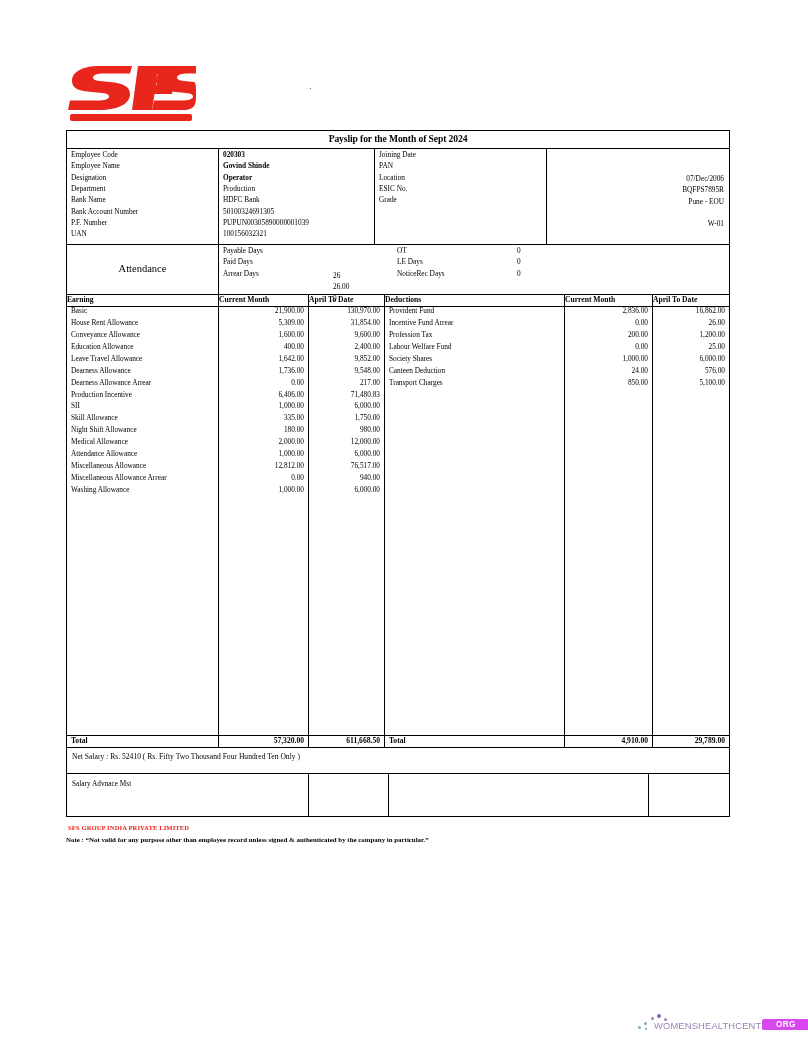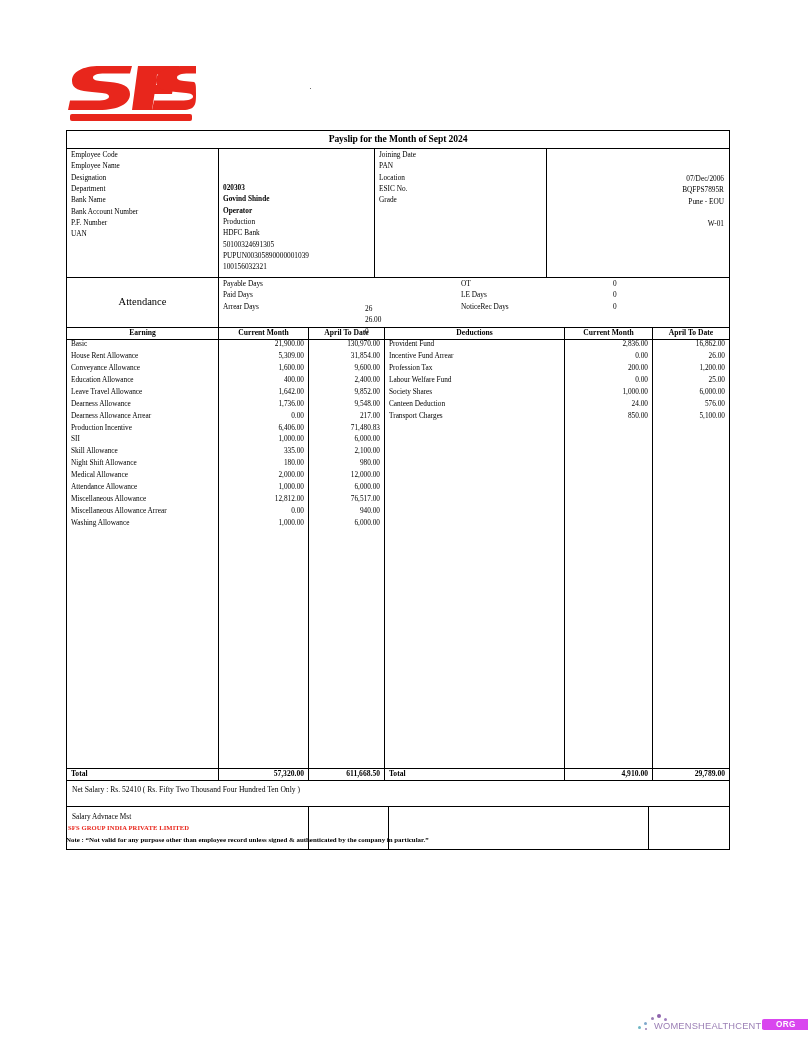--- a/index.html
+++ b/index.html
@@ -72,21 +72,20 @@
   }
   .emp-left .labels {
     width: 152px;
     box-sizing: border-box;
     border-right: 1.2px solid #000;
     padding: 2px 0 2px 4px;
   }
   .emp-left .values {
     flex: 1;
     padding: 2px 0 2px 4px;
-    margin-top: 33px;
   }
   .emp-right {
     flex: 1;
     display: flex;
   }
   .emp-right .labels {
     width: 172px;
     box-sizing: border-box;
     border-right: 1.2px solid #000;
     padding: 2px 0 2px 4px;
@@ -112,36 +111,34 @@
     border-right: 1.2px solid #000;
     display: flex;
     align-items: center;
     justify-content: center;
     font-size: 10.5px;
   }
   .att-grid {
     flex: 1;
     padding: 2px 0 0 4px;
     display: flex;
-    gap: 32px;
   }
   .att-col-a { width: 110px; }
   .att-col-b { width: 64px; margin-top: 25px; }
   .att-col-c { width: 120px; }
   .att-col-d { width: 60px; }
 
   
   .hdr-row {
     display: flex;
     border-bottom: 1.2px solid #000;
     font-weight: bold;
     font-size: 7.6px;
   }
   .hdr-row > div {
-    text-align: center;
     padding: 1.5px 0;
     box-sizing: border-box;
   }
   .c-earn  { width: 152px; border-right: 1.2px solid #000; }
   .c-cm    { width: 90px;  border-right: 1.2px solid #000; }
   .c-atd   { width: 76px;  border-right: 1.2px solid #000; }
   .c-ded   { width: 180px; border-right: 1.2px solid #000; }
   .c-dcm   { width: 88px;  border-right: 1.2px solid #000; }
   .c-datd  { width: 76px; }
 
@@ -387,21 +384,21 @@
     <div class="col-frame c-atd" id="col-earn-atd">
         <div class="cell cell-r">130,970.00</div>
         <div class="cell cell-r">31,854.00</div>
         <div class="cell cell-r">9,600.00</div>
         <div class="cell cell-r">2,400.00</div>
         <div class="cell cell-r">9,852.00</div>
         <div class="cell cell-r">9,548.00</div>
         <div class="cell cell-r">217.00</div>
         <div class="cell cell-r">71,480.83</div>
         <div class="cell cell-r">6,000.00</div>
-        <div class="cell cell-r">2,100.00</div>
+        <div class="cell cell-r">1,750.00</div>
         <div class="cell cell-r">980.00</div>
         <div class="cell cell-r">12,000.00</div>
         <div class="cell cell-r">6,000.00</div>
         <div class="cell cell-r">76,517.00</div>
         <div class="cell cell-r">940.00</div>
         <div class="cell cell-r">6,000.00</div>
       </div>
     <div class="col-frame c-ded" id="col-ded-label">
         <div class="cell cell-l">Provident Fund</div>
         <div class="cell cell-l">Incentive Fund Arrear</div>

